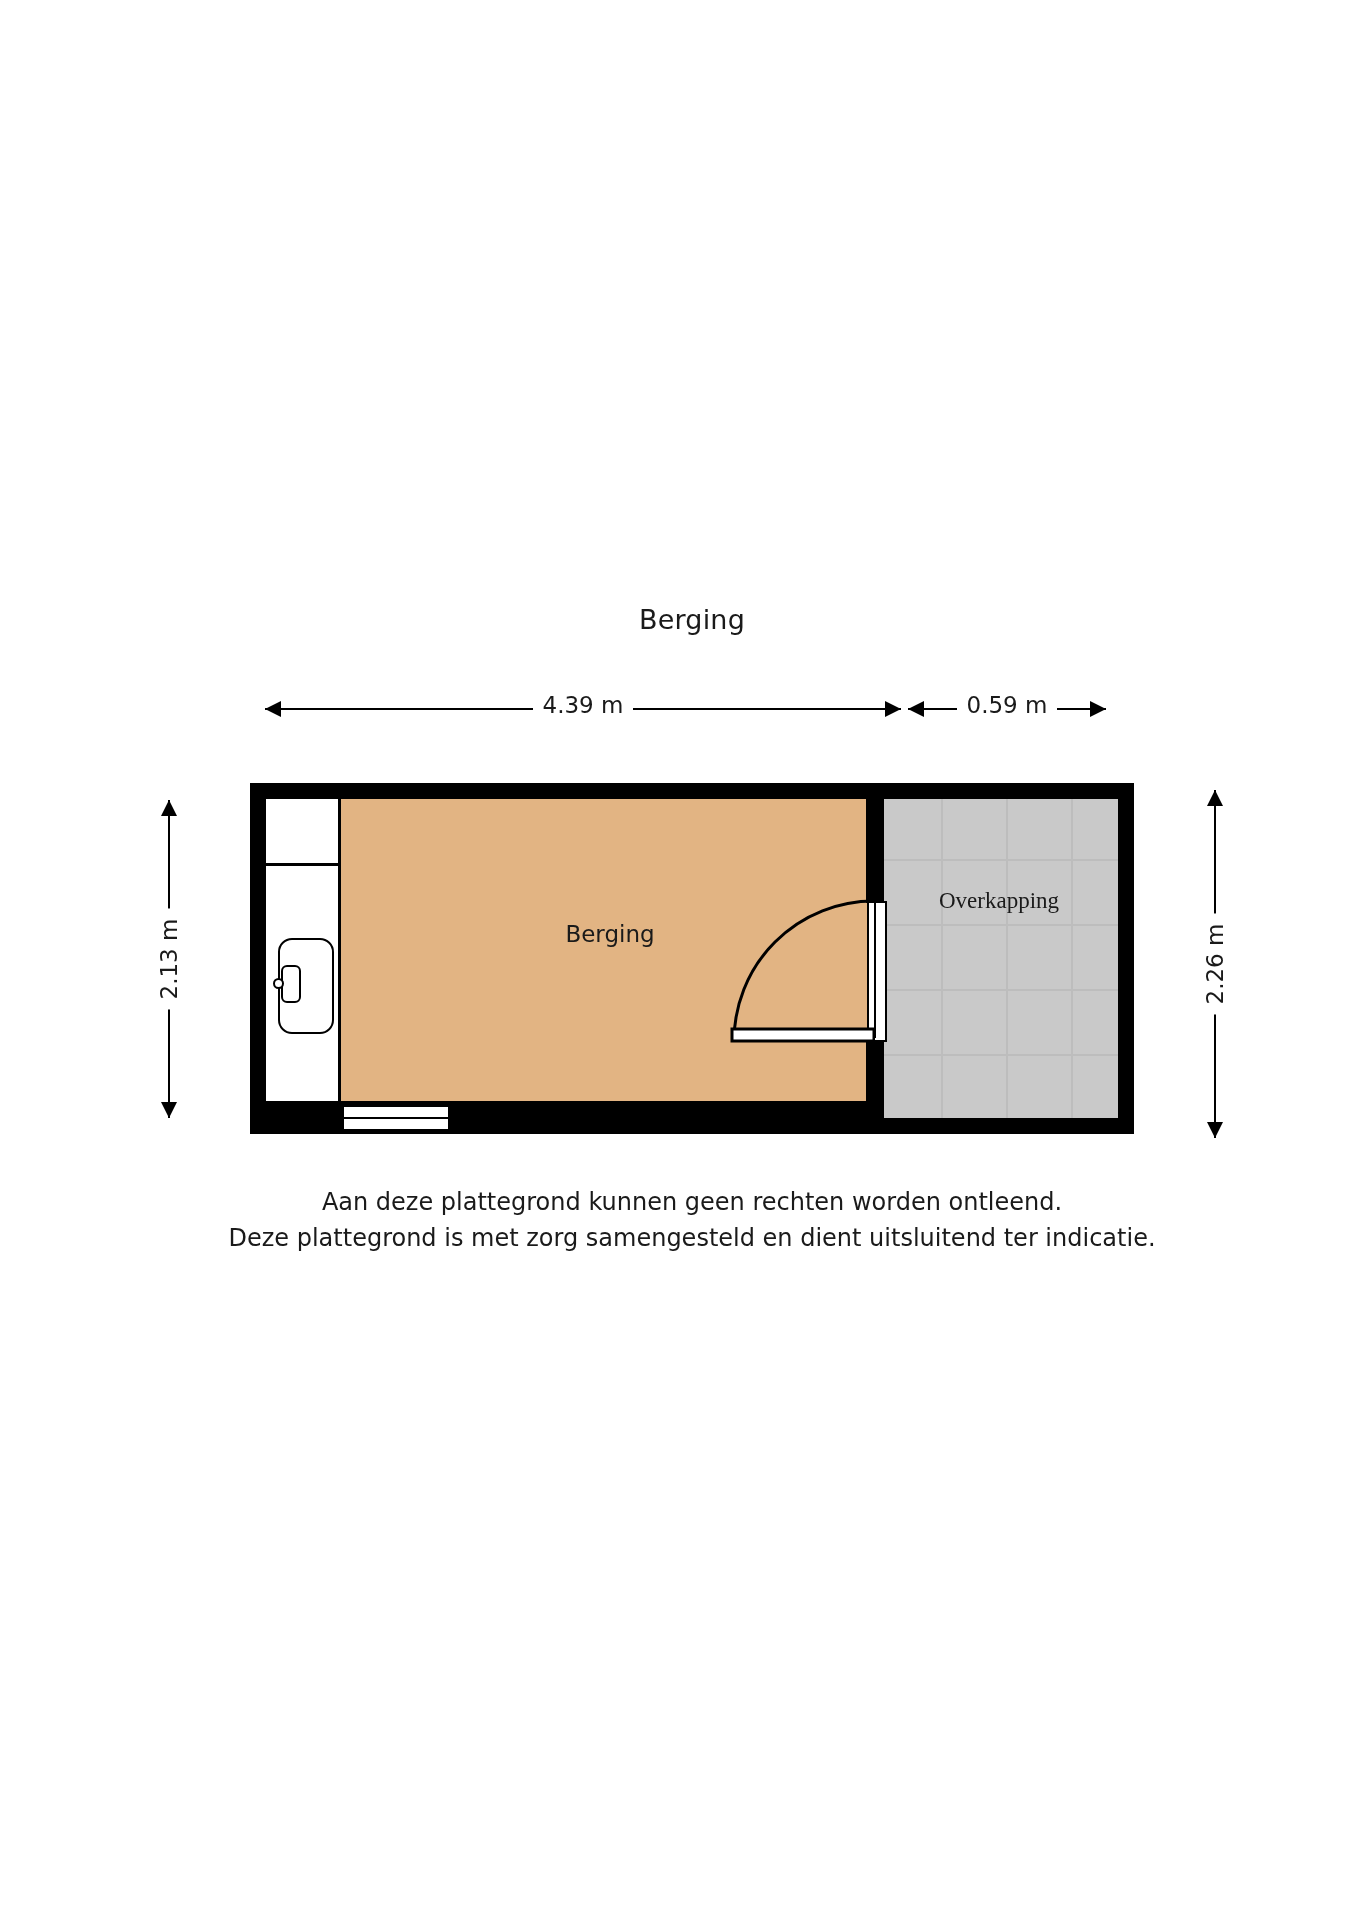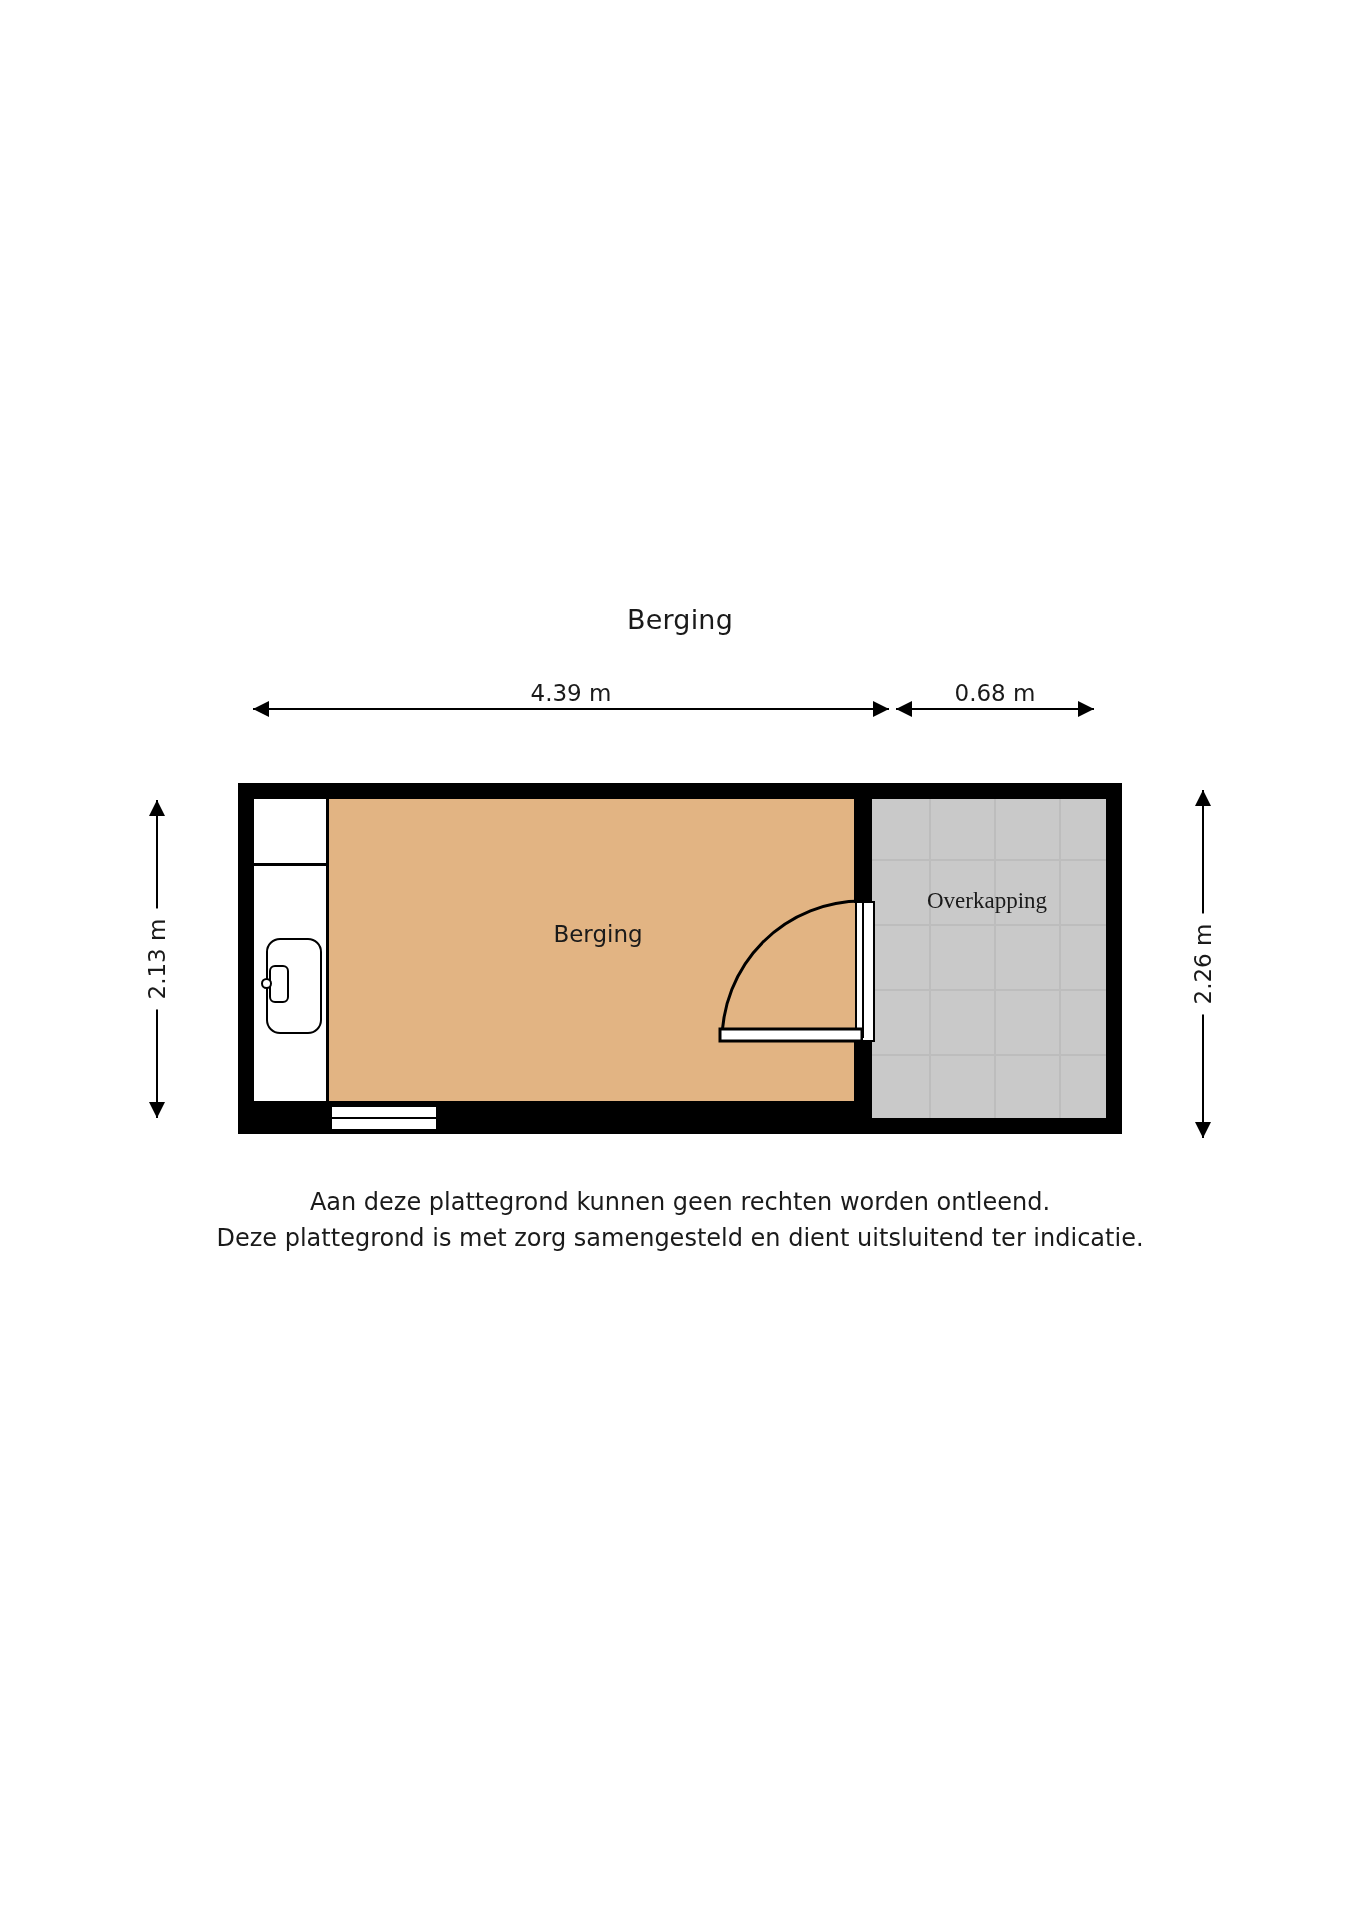--- a/index.html
+++ b/index.html
@@ -11,21 +11,21 @@
     width: 1358px;
     height: 1920px;
     position: relative;
     font-family: "DejaVu Sans", sans-serif;
     color: #1a1a1a;
     overflow: hidden;
   }
 
   #floorplan {
     position: absolute;
-    left: 1px;
+    left: 13px;
     top: 0;
     width: 1258px;
     height: 1920px;
   }
 
   .plan-title {
     position: absolute;
     left: 0;
     top: 604px;
     width: 1358px;
@@ -52,21 +52,21 @@
     position: absolute;
     top: 0;
     left: 0;
     right: 0;
     text-align: center;
     font-size: 23px;
     background: #fff;
     padding: 0 10px;
     box-sizing: border-box;
     width: max-content;
-    margin: 0 auto;
+    margin: 12px auto;
     line-height: 28px;
   }
   .arrow-l, .arrow-r {
     position: absolute;
     top: 22px;
     width: 0; height: 0;
     border-top: 8px solid transparent;
     border-bottom: 8px solid transparent;
   }
   .arrow-l { left: 0; border-right: 16px solid #000; }
@@ -219,21 +219,21 @@
     <div class="line"></div>
     <div class="arrow-l"></div>
     <div class="arrow-r"></div>
     <div class="label">4.39 m</div>
   </div>
 
   <div class="dim-h" style="left:895px; top:679px; width:198px;">
     <div class="line"></div>
     <div class="arrow-l"></div>
     <div class="arrow-r"></div>
-    <div class="label">0.68 m</div>
+    <div class="label">0.59 m</div>
   </div>
 
   <div class="dim-v" style="left:136px; top:800px; height:318px;">
     <div class="line"></div>
     <div class="arrow-t"></div>
     <div class="arrow-b"></div>
     <div class="label">2.13 m</div>
   </div>
 
   <div class="dim-v" style="left:1182px; top:790px; height:348px;">

